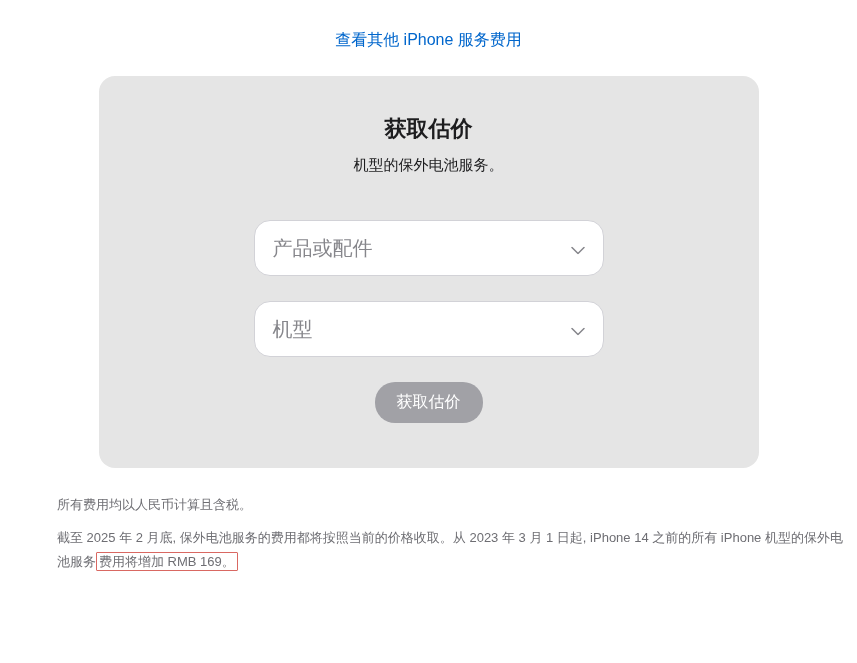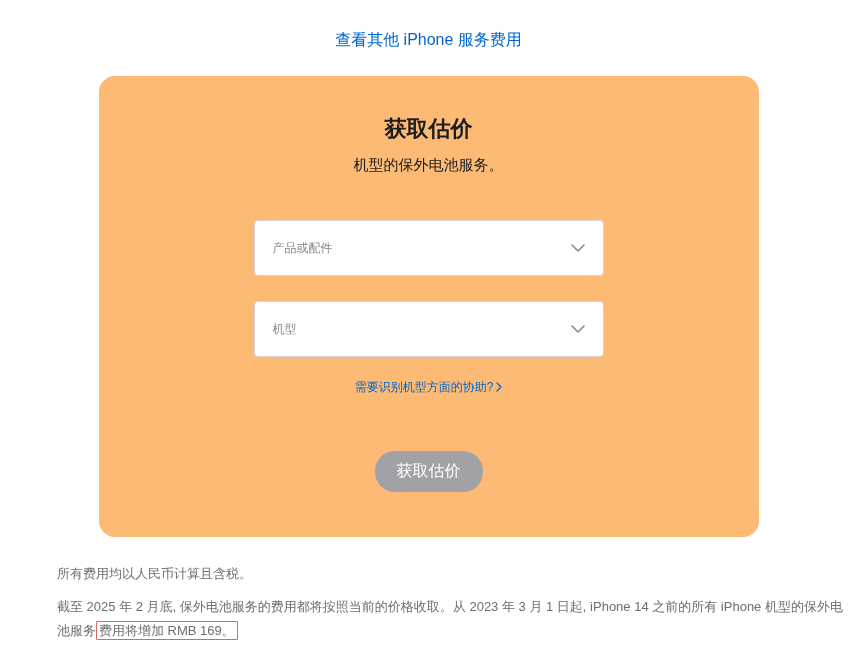--- a/index.html
+++ b/index.html
@@ -22,21 +22,21 @@
       text-align: center;
       padding: 30px 0 25px;
     }
     .top-link a {
       color: #0066cc;
       text-decoration: none;
       font-size: 16px;
       cursor: pointer;
     }
     .card {
-      background: #fdba74;
+      background: #e5e5e5;
       border-radius: 16px;
       width: 660px;
       margin: 0 auto;
       padding: 38px 0 45px;
       text-align: center;
     }
     .card-title {
       font-size: 22px;
       font-weight: 600;
       color: #1d1d1f;
@@ -50,23 +50,23 @@
     .select-wrapper {
       position: relative;
       width: 350px;
       margin: 0 auto 25px;
     }
     .select-field {
       width: 100%;
       height: 56px;
       background: #fff;
       border: 1px solid #d2d2d7;
-      border-radius: 4px;
+      border-radius: 16px;
       padding: 0 40px 0 18px;
-      font-size: 12px;
+      font-size: 20px;
       color: #86868b;
       text-align: left;
       cursor: pointer;
       display: flex;
       align-items: center;
       position: relative;
     }
     .chevron {
       position: absolute;
       right: 18px;
@@ -141,30 +141,20 @@
       <div class="select-field">
         <span>机型</span>
         <span class="chevron">
           <svg width="14" height="8" viewBox="0 0 14 8" fill="none">
               <path d="M1 1L7 7L13 1" stroke="#86868b" stroke-width="1.5" stroke-linecap="round" stroke-linejoin="round"></path>
             </svg>
         </span>
       </div>
     </div>
 
-    <div class="help-link-row">
-      <a class="help-link">
-        <span>需要识别机型方面的协助?</span>
-        <span>
-          <svg width="6" height="10" viewBox="0 0 6 10" fill="none">
-              <path d="M1 1L5 5L1 9" stroke="#0066cc" stroke-width="1.2" stroke-linecap="round" stroke-linejoin="round"></path>
-            </svg>
-        </span>
-      </a>
-    </div>
 
     <button class="submit-btn">获取估价</button>
   </div>
 
   <div class="footer-text">
     <p>所有费用均以人民币计算且含税。</p>
     <p>
       <span>截至 2025 年 2 月底, 保外电池服务的费用都将按照当前的价格收取。从 2023 年 3 月 1 日起, iPhone 14 之前的所有 iPhone 机型的保外电池服务</span><span class="highlight-box">费用将增加 RMB 169。</span>
     </p>
   </div>

